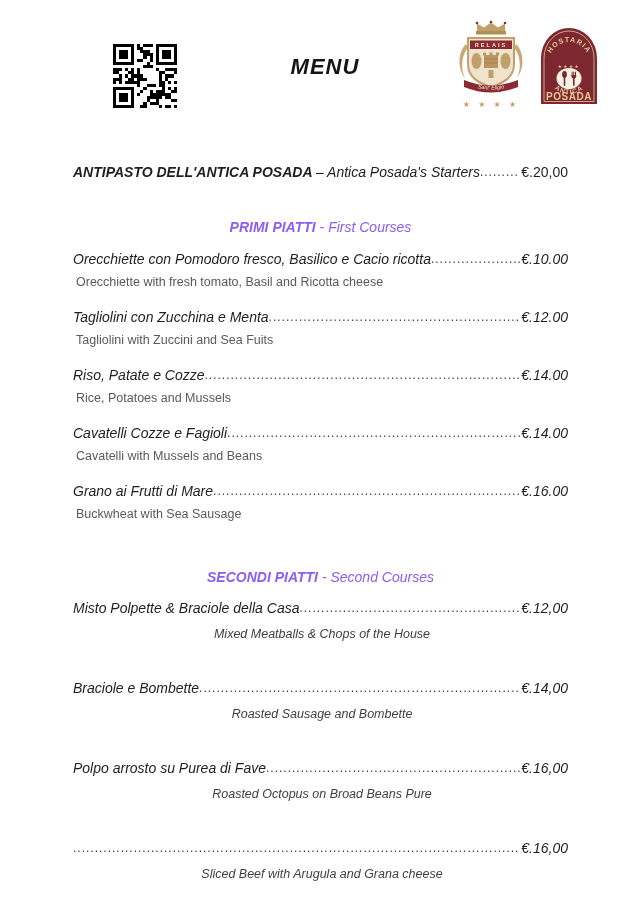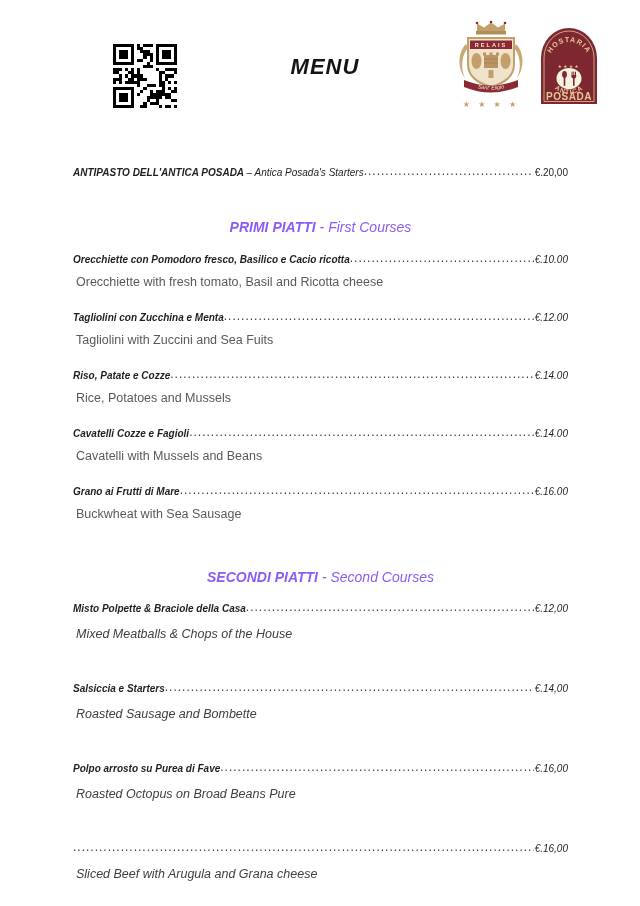--- a/index.html
+++ b/index.html
@@ -19,22 +19,22 @@
     position:absolute;left:10px;right:0;top:54px;
     text-align:center;
     font-size:22px;font-weight:bold;font-style:italic;
     letter-spacing:1px;color:#151515;
   }
   .logo-relais{position:absolute;left:452px;top:18px;width:78px;height:92px;}
   .logo-posada{position:absolute;left:537px;top:26px;width:64px;height:82px;}
 
   
   .menu-body{padding:0 72px 0 73px;}
-  .row{display:flex;align-items:baseline;font-size:10px;line-height:20px;}
-  .row .nm{white-space:nowrap;font-style:italic;font-weight:bold;}
+  .row{display:flex;align-items:baseline;font-size:14px;line-height:20px;}
+  .row .nm{white-space:nowrap;font-style:italic;}
   .row .nm b{font-weight:bold;}
   .dots{flex:1;overflow:hidden;white-space:nowrap;color:#3a3a3a;
         font-size:12px;letter-spacing:1px;position:relative;top:-1px;}
   .dots::after{content:"....................................................................................................................................................";}
   .price{white-space:nowrap;font-style:italic;padding-left:1px;}
   .price.upright{font-style:normal;}
 
   .antipasto{margin-top:32px;}
   .antipasto .nm{font-weight:bold;}
   .antipasto .nm .en{font-weight:normal;}
@@ -46,21 +46,21 @@
   .section-heading .it{font-weight:bold;}
   .heading-primi{margin-top:35px;margin-bottom:13px;}
   .heading-secondi{margin-top:46px;margin-bottom:12px;}
 
   .item{margin-bottom:17px;}
   .item .desc{
     margin-top:4px;margin-left:3px;
     font-size:12.5px;line-height:16px;color:#595959;
   }
   .sec-secondi .item{margin-bottom:36px;}
-  .sec-secondi .item .desc{font-style:italic;color:#404040;margin-top:7px;}
+  .sec-secondi .item .desc{font-style:italic;color:#404040;margin-top:7px;text-align:center;}
 
   svg text{font-family:"Liberation Sans", sans-serif;}
 </style>
 </head>
 <body>
 
 <div class="page">
 
   <div class="header">
 
@@ -339,21 +339,21 @@
         <div class="row">
             <span class="nm">Misto Polpette &amp; Braciole della Casa</span>
             <span class="dots"></span>
             <span class="price">€.12,00</span>
           </div>
         <div class="desc">Mixed Meatballs &amp; Chops of the House</div>
       </div>
 
       <div class="item">
         <div class="row">
-            <span class="nm">Salsiccia e Starters</span>
+            <span class="nm">Braciole e Bombette</span>
             <span class="dots"></span>
             <span class="price">€.14,00</span>
           </div>
         <div class="desc">Roasted Sausage and Bombette</div>
       </div>
 
       <div class="item">
         <div class="row">
             <span class="nm">Polpo arrosto su Purea di Fave</span>
             <span class="dots"></span>

